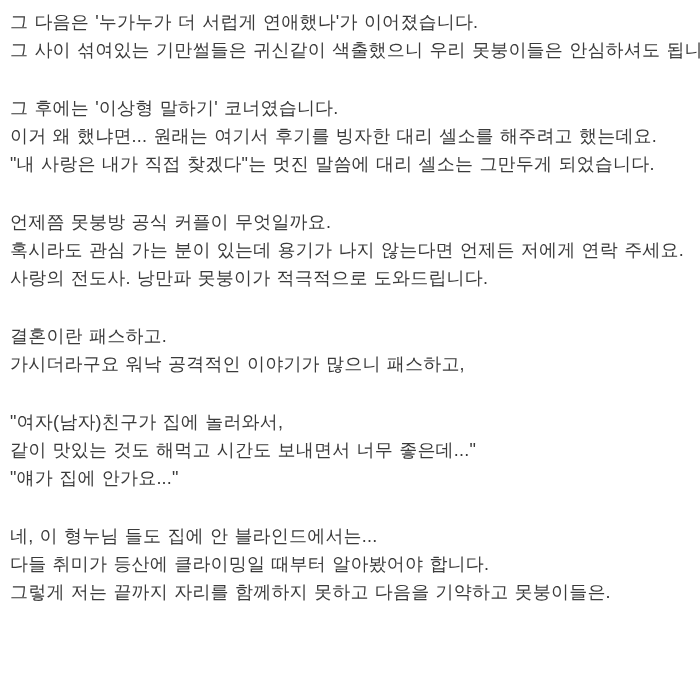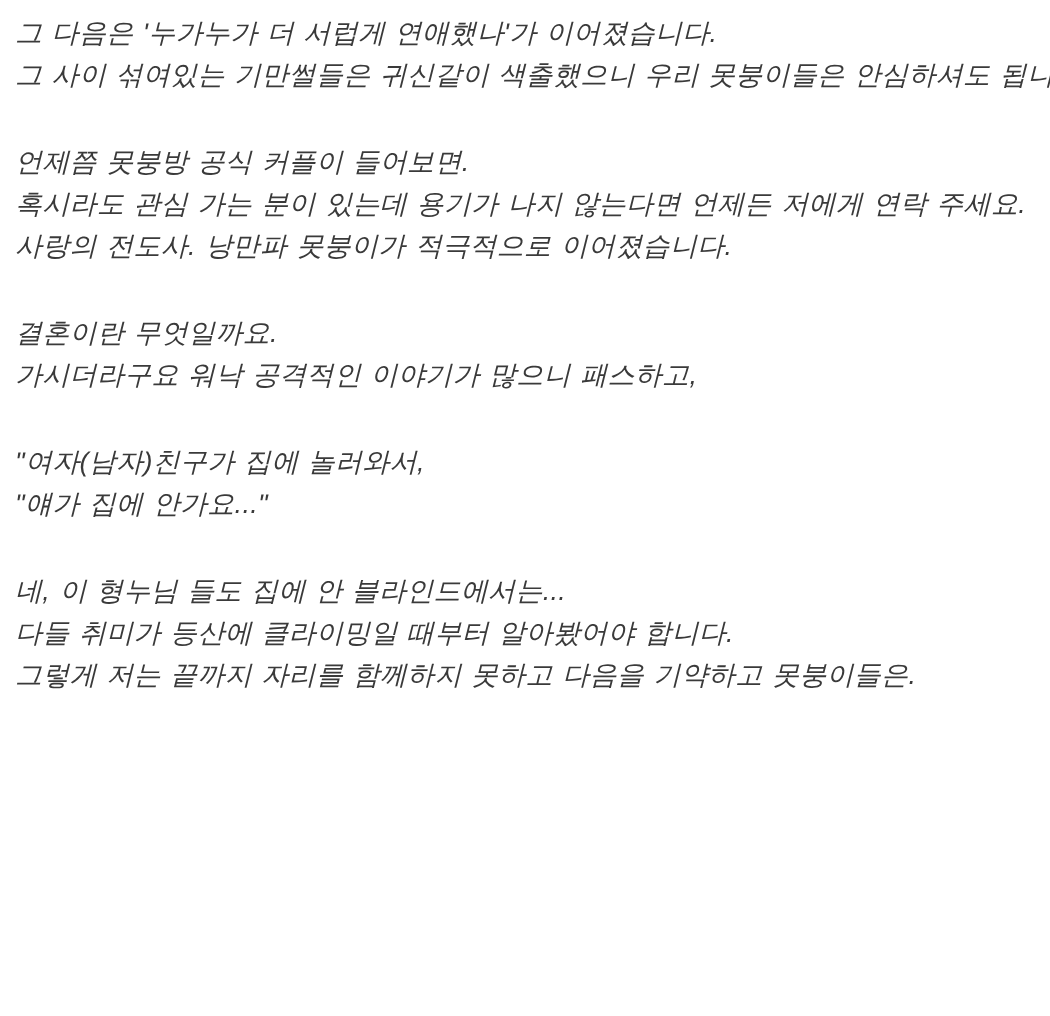--- a/index.html
+++ b/index.html
@@ -23,48 +23,53 @@
     letter-spacing: 0.2px;
     word-spacing: 1px;
   }
   .para {
     margin: 0 0 30px 0;
     padding: 0;
   }
   .line {
     display: block;
     white-space: nowrap;
-    font-style: italic;
   }
 </style>
 </head>
 <body>
 
 <div class="page">
   <div class="doc">
 
     <p class="para">
       <span class="line">그 다음은 '누가누가 더 서럽게 연애했나'가 이어졌습니다.</span>
       <span class="line">그 사이 섞여있는 기만썰들은 귀신같이 색출했으니 우리 못붕이들은 안심하셔도 됩니다.</span>
     </p>
 
-
     <p class="para">
-      <span class="line">언제쯤 못붕방 공식 커플이 들어보면.</span>
-      <span class="line">혹시라도 관심 가는 분이 있는데 용기가 나지 않는다면 언제든 저에게 연락 주세요.</span>
-      <span class="line">사랑의 전도사. 낭만파 못붕이가 적극적으로 이어졌습니다.</span>
+      <span class="line">그 후에는 '이상형 말하기' 코너였습니다.</span>
+      <span class="line">이거 왜 했냐면... 원래는 여기서 후기를 빙자한 대리 셀소를 해주려고 했는데요.</span>
+      <span class="line">"내 사랑은 내가 직접 찾겠다"는 멋진 말씀에 대리 셀소는 그만두게 되었습니다.</span>
     </p>
 
     <p class="para">
-      <span class="line">결혼이란 무엇일까요.</span>
+      <span class="line">언제쯤 못붕방 공식 커플이 무엇일까요.</span>
+      <span class="line">혹시라도 관심 가는 분이 있는데 용기가 나지 않는다면 언제든 저에게 연락 주세요.</span>
+      <span class="line">사랑의 전도사. 낭만파 못붕이가 적극적으로 도와드립니다.</span>
+    </p>
+
+    <p class="para">
+      <span class="line">결혼이란 패스하고.</span>
       <span class="line">가시더라구요 워낙 공격적인 이야기가 많으니 패스하고,</span>
     </p>
 
     <p class="para">
       <span class="line">"여자(남자)친구가 집에 놀러와서,</span>
+      <span class="line">같이 맛있는 것도 해먹고 시간도 보내면서 너무 좋은데..."</span>
       <span class="line">"얘가 집에 안가요..."</span>
     </p>
 
     <p class="para">
       <span class="line">네, 이 형누님 들도 집에 안 블라인드에서는...</span>
       <span class="line">다들 취미가 등산에 클라이밍일 때부터 알아봤어야 합니다.</span>
       <span class="line">그렇게 저는 끝까지 자리를 함께하지 못하고 다음을 기약하고 못붕이들은.</span>
     </p>
 
   </div>

